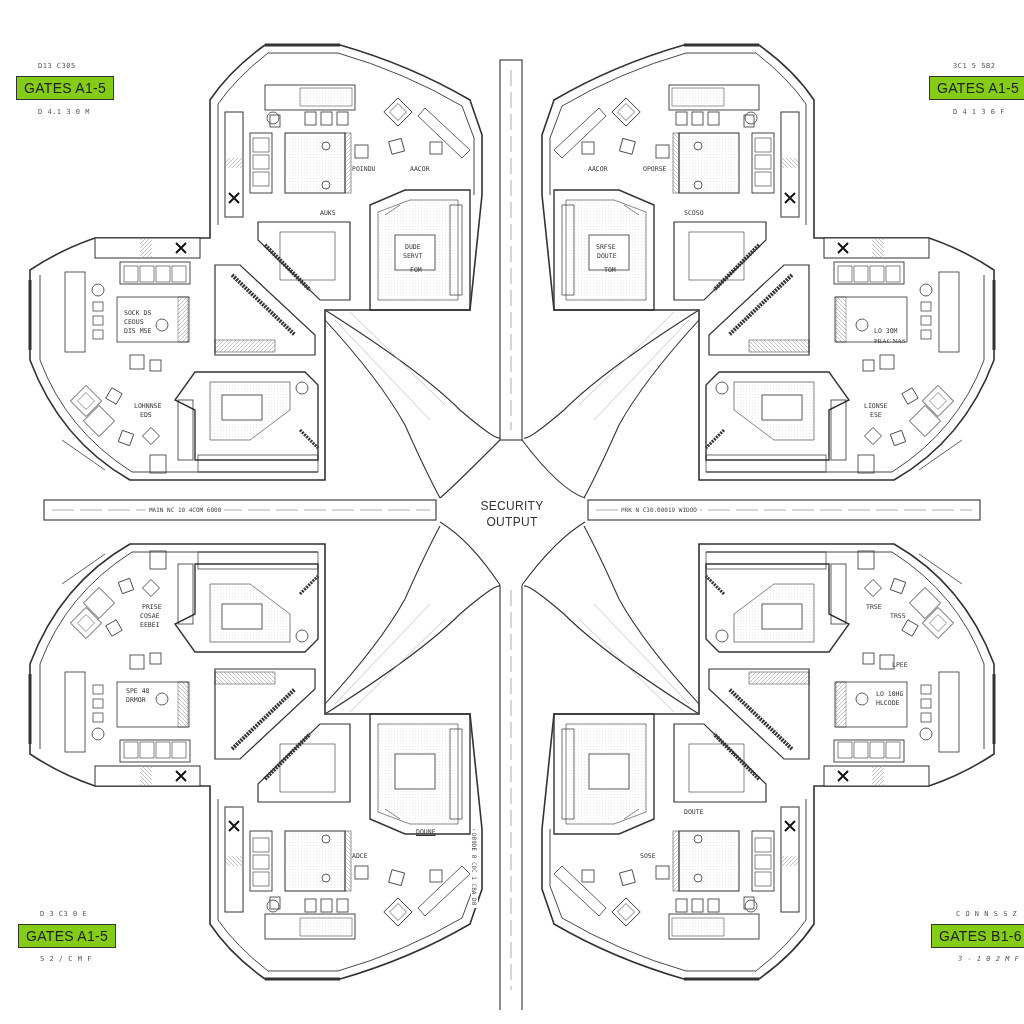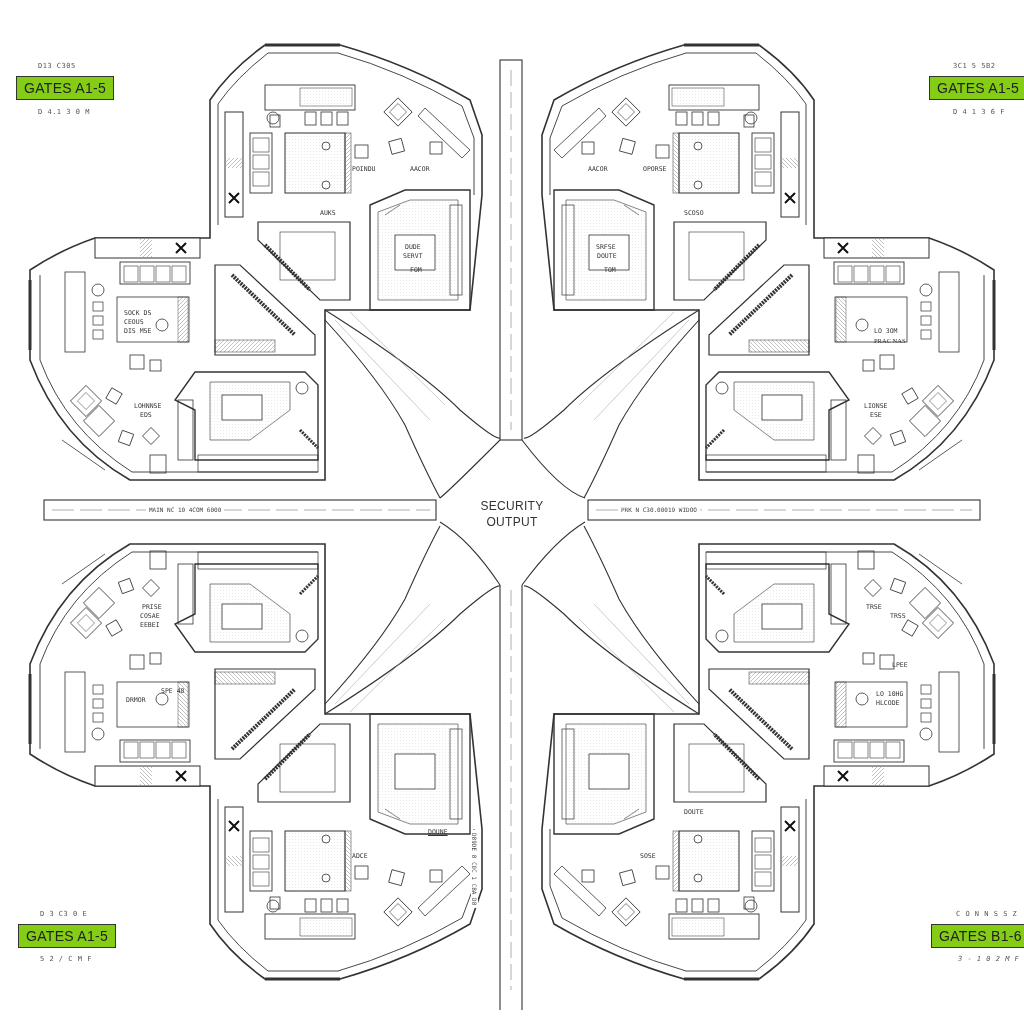--- a/index.html
+++ b/index.html
@@ -184,24 +184,24 @@
 <div class="room-label" style="left:597px;top:252px;">DOUTE</div>
 <div class="room-label" style="left:604px;top:266px;">TOM</div>
 <div class="room-label" style="left:874px;top:336px;text-align:left;font-family:Liberation Serif, serif;">PRAC NAS</div>
 <div class="room-label" style="left:874px;top:327px;text-align:left;">LO 3OM</div>
 <div class="room-label" style="left:864px;top:402px;">LIONSE</div>
 <div class="room-label" style="left:870px;top:411px;">ESE</div>
 
 <div class="room-label" style="left:142px;top:603px;">PRISE</div>
 <div class="room-label" style="left:140px;top:612px;">COSAE</div>
 <div class="room-label" style="left:140px;top:621px;">EEBEI</div>
-<div class="room-label" style="left:126px;top:687px;text-align:center;margin-left:35px;">SPE 48</div>
+<div class="room-label" style="left:126px;top:687px;text-align:center;">SPE 48</div>
 <div class="room-label" style="left:126px;top:696px;text-align:left;">DRMOR</div>
 <div class="room-label" style="left:352px;top:852px;">ADCE</div>
-<div class="room-label" style="left:428px;top:828px;text-decoration:underline;">DOUNE</div>
+<div class="room-label" style="left:416px;top:828px;text-decoration:underline;">DOUNE</div>
 
 <div class="room-label" style="left:866px;top:603px;">TRSE</div>
 <div class="room-label" style="left:890px;top:612px;">TRSS</div>
 <div class="room-label" style="left:892px;top:621px;margin-top:40px;">LPEE</div>
 <div class="room-label" style="left:876px;top:690px;text-align:left;">LO 10HG</div>
 <div class="room-label" style="left:876px;top:699px;text-align:left;">HLCODE</div>
 <div class="room-label" style="left:640px;top:852px;">SOSE</div>
 <div class="room-label" style="left:684px;top:808px;">DOUTE</div>
 
 </body></html>

